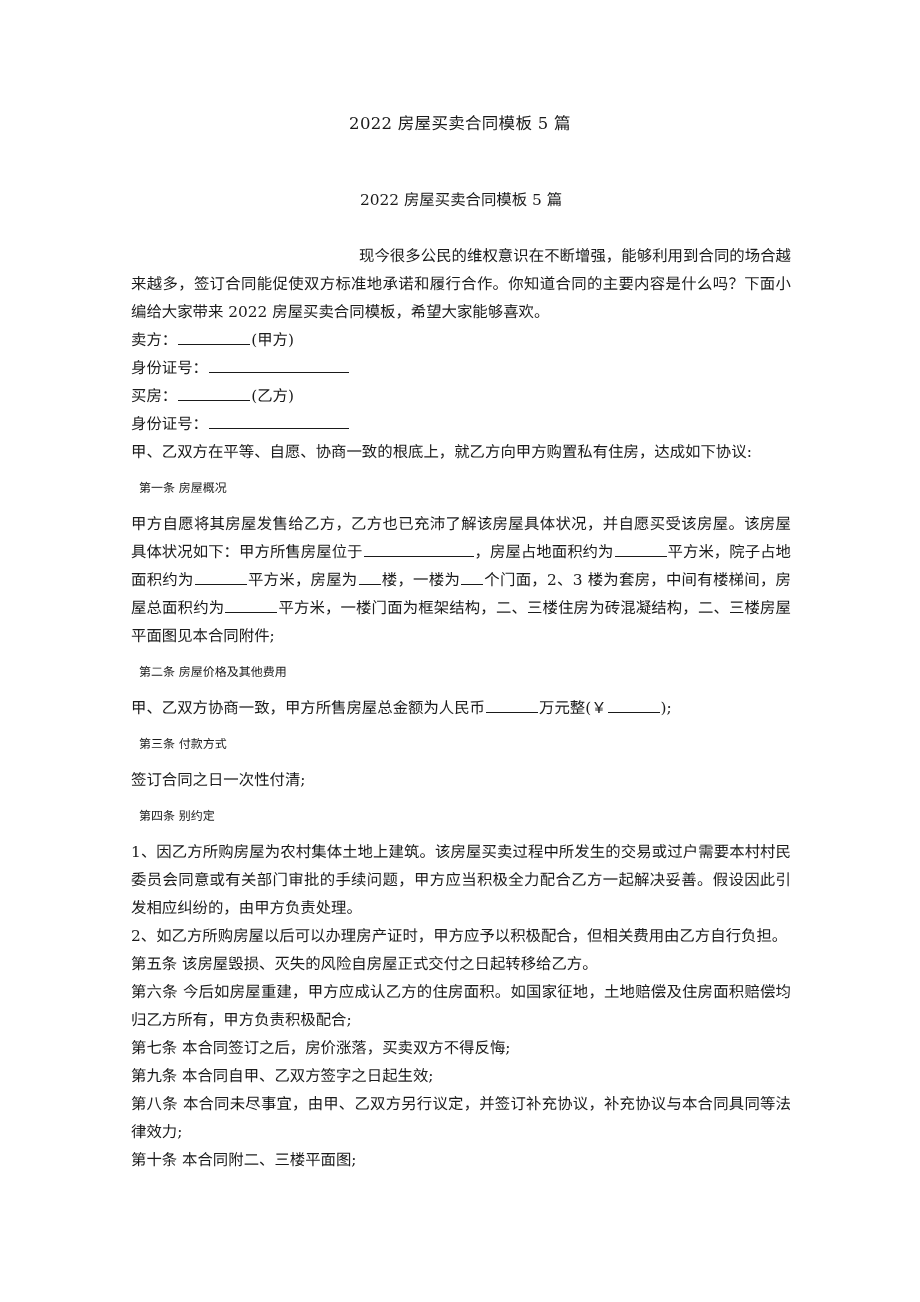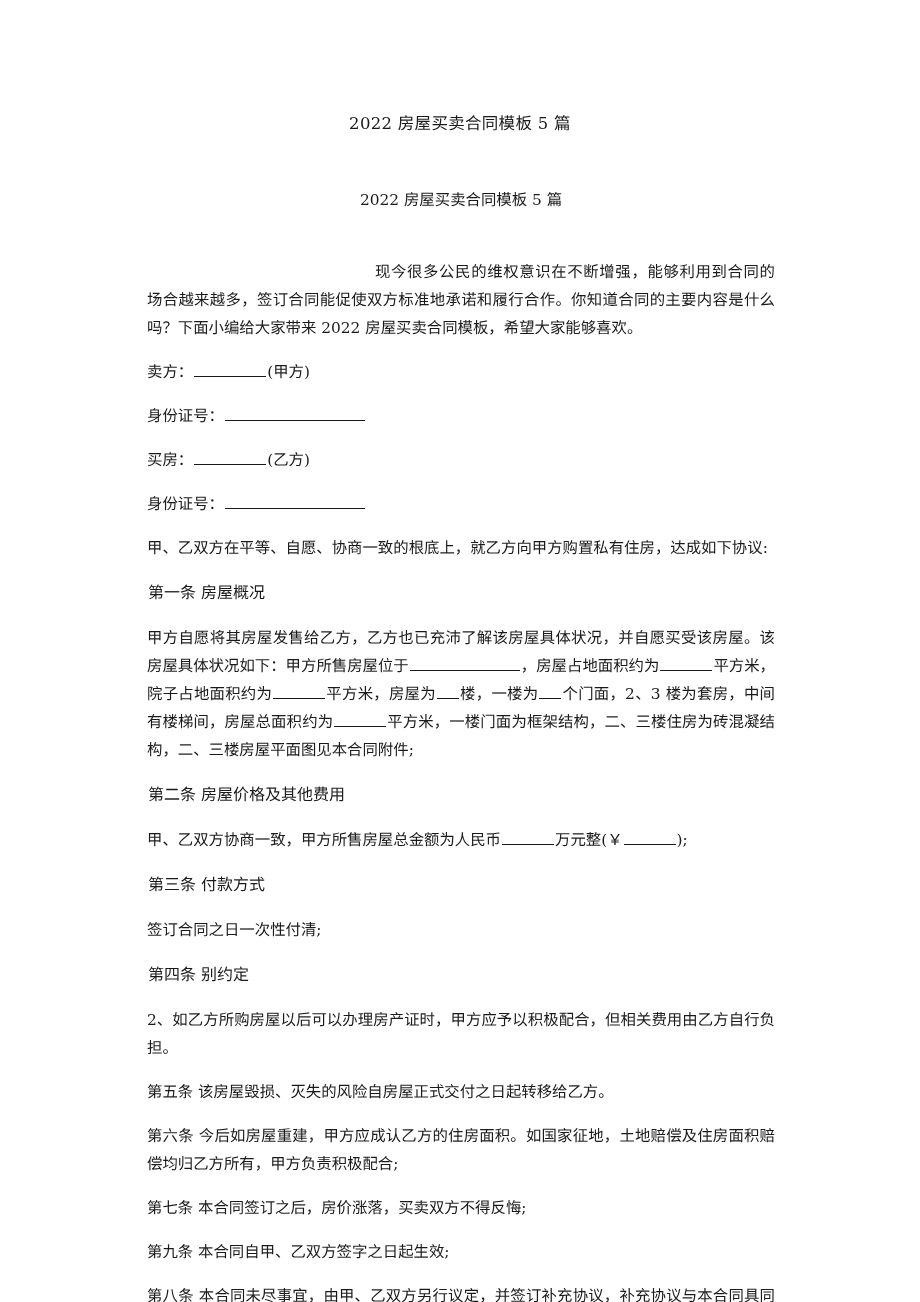--- a/index.html
+++ b/index.html
@@ -65,43 +65,43 @@
   }
 
   .spacer-sm { height: 28px; }
 
   .para {
     font-size: 15.4px;
     line-height: 28px;
     text-align: justify;
     text-justify: inter-ideograph;
     word-break: break-all;
-    margin: 16px;
+    margin: 0;
   }
   .para.indent-big {
     text-indent: 228px;
   }
 
   .blank {
     display: inline-block;
     border-bottom: 1px solid #1a1a1a;
     vertical-align: baseline;
     height: 0.95em;
     margin: 0 1px;
   }
   .b-xxs { width: 22px; }
   .b-s   { width: 52px; }
   .b-m   { width: 72px; }
   .b-l   { width: 110px; }
   .b-xl  { width: 140px; }
 
   .sec-head {
-    font-size: 16px;
+    font-size: 12px;
     line-height: 28px;
-    margin: 17px;
+    margin: 8px;
   }
 </style>
 </head>
 <body>
 
 <div class="page">
 
   <div class="doc-title">2022 房屋买卖合同模板 5 篇</div>
 
   <div class="content">
@@ -130,20 +130,21 @@
     <p class="sec-head">第二条  房屋价格及其他费用</p>
 
     <p class="para"><span>甲、乙双方协商一致，甲方所售房屋总金额为人民币</span><span class="blank b-s"></span><span>万元整(￥</span><span class="blank b-s"></span><span>);</span></p>
 
     <p class="sec-head">第三条  付款方式</p>
 
     <p class="para">签订合同之日一次性付清;</p>
 
     <p class="sec-head">第四条  别约定</p>
 
+    <p class="para">1、因乙方所购房屋为农村集体土地上建筑。该房屋买卖过程中所发生的交易或过户需要本村村民委员会同意或有关部门审批的手续问题，甲方应当积极全力配合乙方一起解决妥善。假设因此引发相应纠纷的，由甲方负责处理。</p>
     <p class="para">2、如乙方所购房屋以后可以办理房产证时，甲方应予以积极配合，但相关费用由乙方自行负担。</p>
 
     <p class="para">第五条  该房屋毁损、灭失的风险自房屋正式交付之日起转移给乙方。</p>
     <p class="para">第六条  今后如房屋重建，甲方应成认乙方的住房面积。如国家征地，土地赔偿及住房面积赔偿均归乙方所有，甲方负责积极配合;</p>
     <p class="para">第七条  本合同签订之后，房价涨落，买卖双方不得反悔;</p>
     <p class="para">第九条  本合同自甲、乙双方签字之日起生效;</p>
     <p class="para">第八条  本合同未尽事宜，由甲、乙双方另行议定，并签订补充协议，补充协议与本合同具同等法律效力;</p>
     <p class="para">第十条  本合同附二、三楼平面图;</p>
 
   </div>

